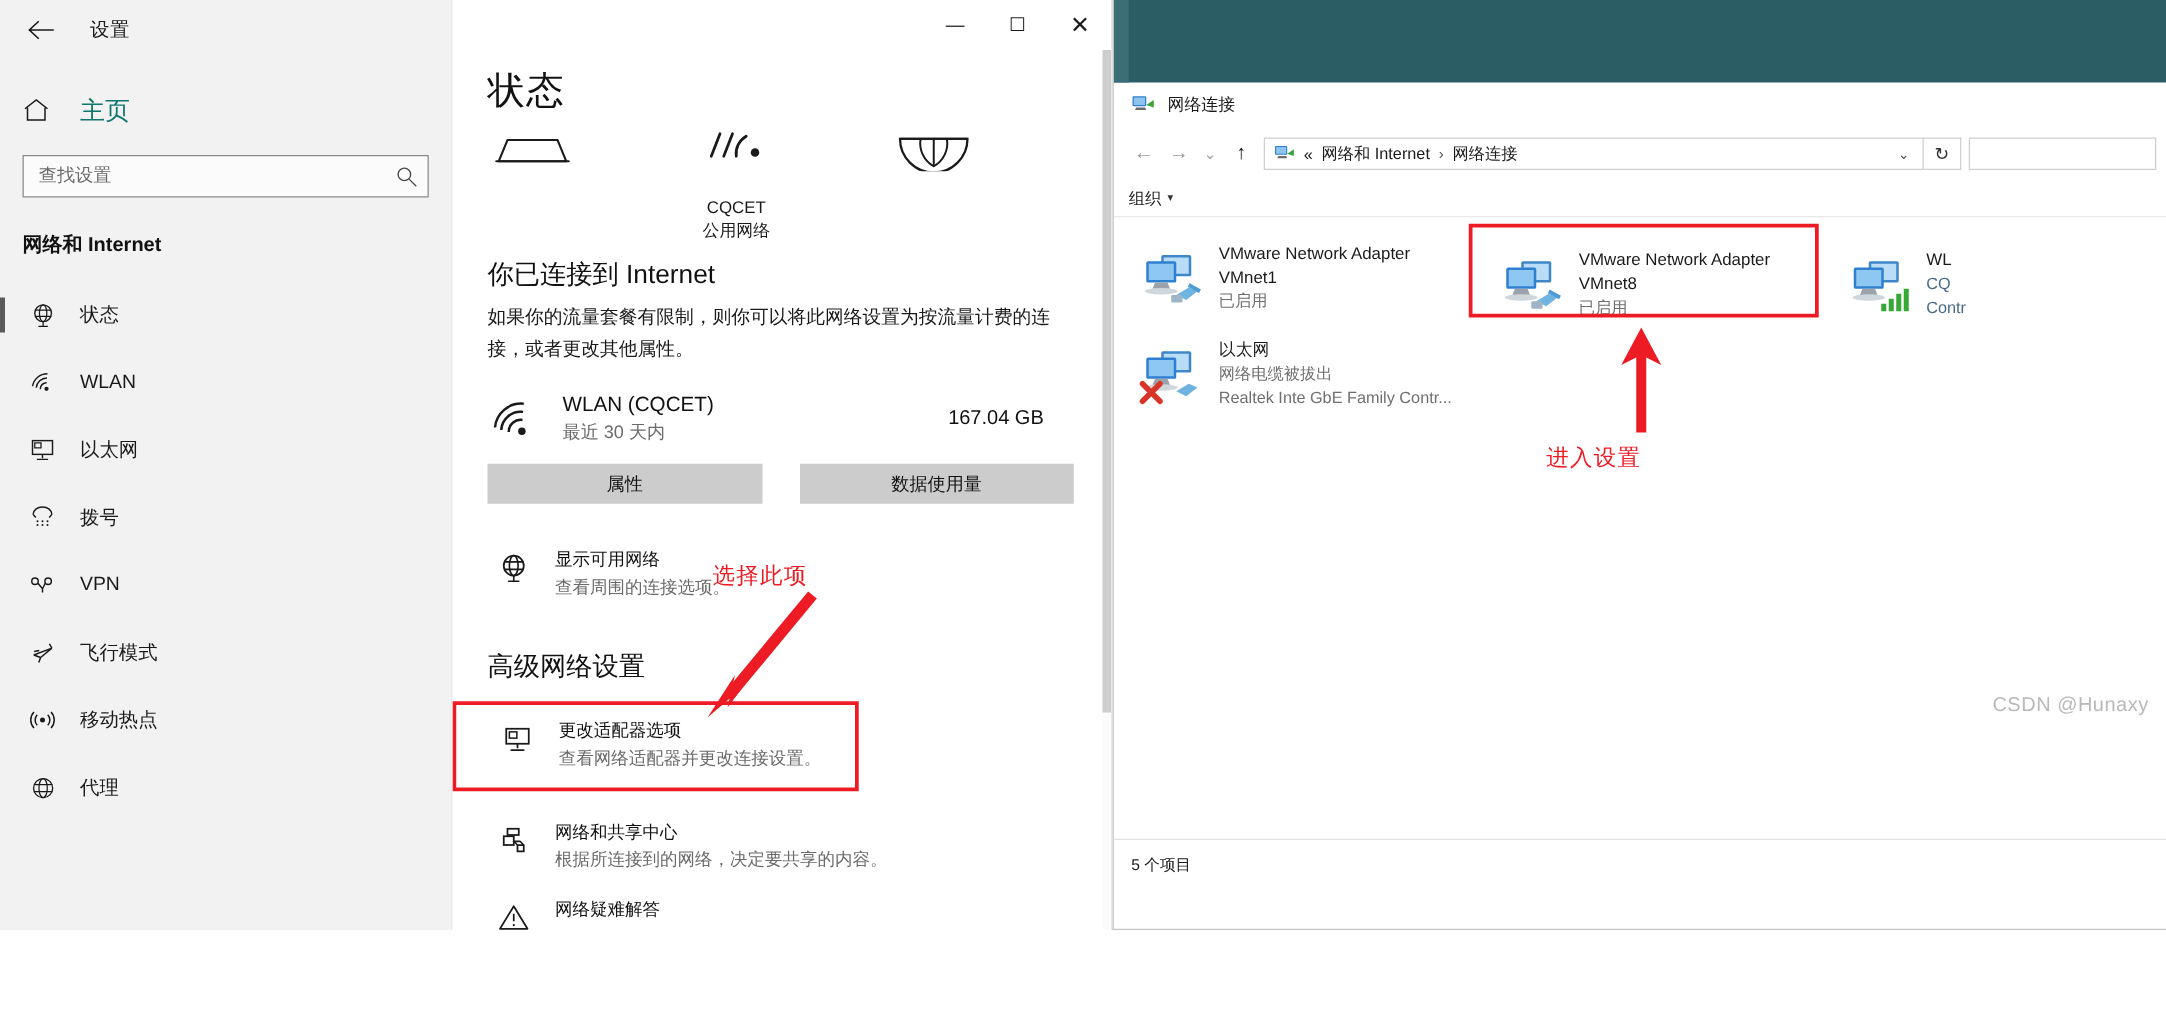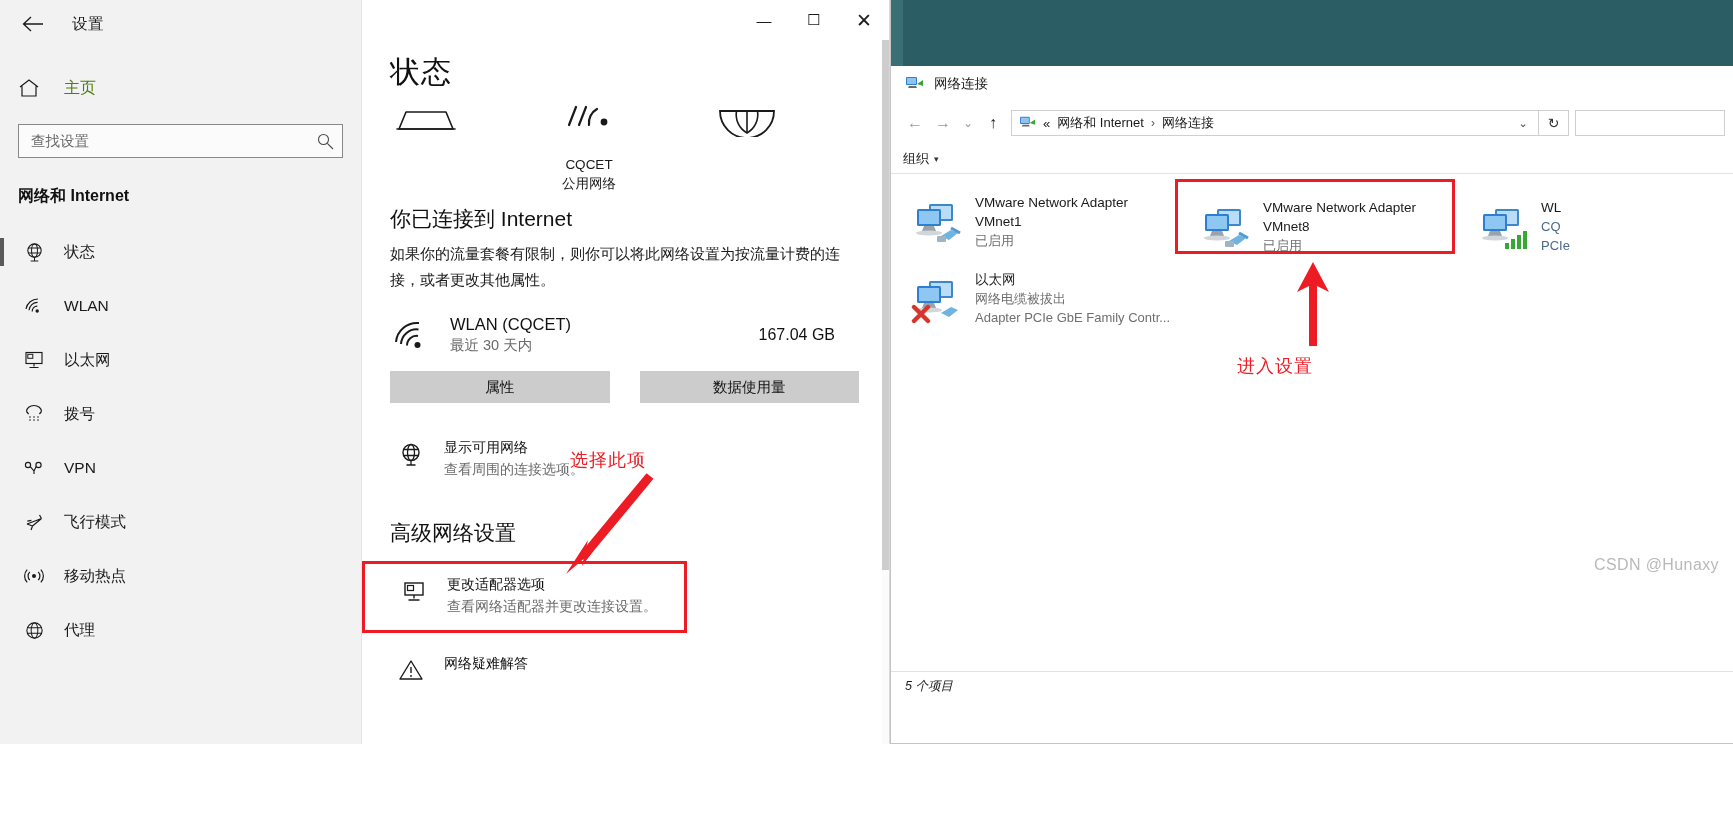--- a/index.html
+++ b/index.html
@@ -25,21 +25,21 @@
     border-right: 1px solid #e6e6e6;
     position: relative;
   }
   .back-row { display: flex; align-items: center; height: 48px; padding-left: 14px; }
   .back-arrow { width: 38px; height: 34px; display: flex; align-items: center; justify-content: center;
                 font-size: 22px; color: #1a1a1a; line-height: 1; }
   .win-title { font-size: 15.5px; color: #1a1a1a; margin-left: 20px; letter-spacing: .5px; }
 
   .home-row { display:flex; align-items:center; height: 40px; margin-top: 20px; padding-left: 18px; }
   .home-row .ico { width: 34px; display:flex; align-items:center; justify-content:flex-start; }
-  .home-row .lbl { font-size: 16px; color:#4d7c0f; margin-left: 12px; }
+  .home-row .lbl { font-size: 20px; color:#0f766e; margin-left: 12px; }
 
   .search-box {
     margin: 16px 18px 0 18px; height: 34px;
     background: #fbfbfb; border: 1px solid #888;
     display: flex; align-items: center; padding: 0 8px 0 12px;
   }
   .search-box input {
     flex: 1; border: none; outline: none; background: transparent;
     font-size: 14.5px; color: #555; font-family: inherit;
   }
@@ -178,23 +178,22 @@
   .ad-txt { margin-left: 8px; padding-top: 2px; }
   .ad-l1 { font-size: 13.5px; color: #1a1a1a; line-height: 19px; }
   .ad-l2 { font-size: 13.5px; color: #1a1a1a; line-height: 19px; }
   .ad-l3 { font-size: 13px; color: #6f6f6f; line-height: 19px; }
   .ad-l3.blue { color: #4a6a8a; }
 
   .sel-box { position: absolute; border: 3px solid #ed1c24; }
 
   .exp-status {
     position: absolute; left: 0; bottom: 0; width: 100%; height: 30px;
-    border-top: 1px solid #e3e3e3; display: flex; align-items: center; padding-left: 14px;
+    border-top: 1px solid #e3e3e3; display: flex; align-items: flex-end; padding-left: 14px;
     background: #fff;
-    font-style: italic;
   }
   .exp-status .txt { font-size: 12.5px; color: #1a1a1a; }
 
   .watermark {
     position: absolute; right: 14px; bottom: 8px; font-size: 16px; color: #b9b9b9;
     letter-spacing: .4px;
   }
 
   .bottom-white { position: absolute; left:0; top: 744px; width: 1733px; height: 74px; background: #fff; }
 </style>
@@ -436,20 +435,34 @@
                 <path d="M13 16 V19.5 M7.5 21 H18.5" fill="none" stroke="#1a1a1a" stroke-width="1.4"></path>
               </svg>
             </span>
             <span class="li-text">
               <div class="li-title">更改适配器选项</div>
               <div class="li-sub">查看网络适配器并更改连接设置。</div>
             </span>
           </div>
         </div>
 
+        <div class="link-item" style="margin-top:24px">
+          <span class="li-ico">
+            <svg width="26" height="26" viewBox="0 0 26 26">
+              <rect x="8" y="3" width="9" height="5" fill="none" stroke="#1a1a1a" stroke-width="1.4"></rect>
+              <rect x="5" y="9" width="8" height="7" fill="none" stroke="#1a1a1a" stroke-width="1.4"></rect>
+              <path d="M13 13 L18 13 L21 16 L16 16 Z" fill="none" stroke="#1a1a1a" stroke-width="1.4" stroke-linejoin="round"></path>
+              <path d="M16 16 V21 L21 21 V16" fill="none" stroke="#1a1a1a" stroke-width="1.4"></path>
+            </svg>
+          </span>
+          <span class="li-text">
+            <div class="li-title">网络和共享中心</div>
+            <div class="li-sub">根据所连接到的网络，决定要共享的内容。</div>
+          </span>
+        </div>
 
         <div class="link-item" style="margin-top:22px">
           <span class="li-ico">
             <svg width="26" height="26" viewBox="0 0 26 26">
               <path d="M13 3 L24 21 H2 Z" fill="none" stroke="#1a1a1a" stroke-width="1.4" stroke-linejoin="round"></path>
               <path d="M13 9 V15" stroke="#1a1a1a" stroke-width="1.4"></path>
               <circle cx="13" cy="18" r=".9" fill="#1a1a1a"></circle>
             </svg>
           </span>
           <span class="li-text">
@@ -556,21 +569,21 @@
                 <rect x="8" y="11" width="20" height="13" fill="#8ec8f2"></rect>
                 <path d="M13 26 H23 L25 31 H11 Z" fill="#9aa3ab"></path>
                 <ellipse cx="18" cy="33" rx="13" ry="2.6" fill="#cfd6dc"></ellipse>
                 <path d="M30 36 L40 30 L47 33 L38 40 Z" fill="#6fb3e0"></path>
                 <path d="M3 30 L17 44 M17 30 L3 44" stroke="#d8342a" stroke-width="4.4" stroke-linecap="round" fill="none"></path>
               </svg>
             </span>
             <span class="ad-txt">
               <div class="ad-l1">以太网</div>
               <div class="ad-l3">网络电缆被拔出</div>
-              <div class="ad-l3">Adapter PCIe GbE Family Contr...</div>
+              <div class="ad-l3">Realtek Inte GbE Family Contr...</div>
             </span>
           </div>
         </div>
 
         <div class="adapter-col col2">
           <div class="adapter" style="padding-left:22px; padding-top:12px;">
             <span class="ad-ico">
               <svg width="56" height="50" viewBox="0 0 56 50">
                 <rect x="18" y="4" width="24" height="17" rx="1.5" fill="#3e87c8"></rect>
                 <rect x="20" y="6" width="20" height="13" fill="#b9ddf7"></rect>
@@ -605,21 +618,21 @@
                   <rect x="28" y="38" width="4" height="6"></rect>
                   <rect x="34" y="34" width="4" height="10"></rect>
                   <rect x="40" y="30" width="4" height="14"></rect>
                   <rect x="46" y="26" width="4" height="18"></rect>
                 </g>
               </svg>
             </span>
             <span class="ad-txt">
               <div class="ad-l1">WL</div>
               <div class="ad-l3 blue">CQ</div>
-              <div class="ad-l3 blue">PCIe</div>
+              <div class="ad-l3 blue">Contr</div>
             </span>
           </div>
         </div>
       </div>
 
       <div class="sel-box" style="left:284px; top:5px; width:280px; height:75px;"></div>
 
       <svg style="position:absolute; left:392px; top:84px;" width="60" height="90" viewBox="0 0 60 90">
         <path d="M30 88 L30 24" stroke="#ed1c24" stroke-width="8" fill="none"></path>
         <path d="M30 4 L46 34 L30 26 L14 34 Z" fill="#ed1c24"></path>

